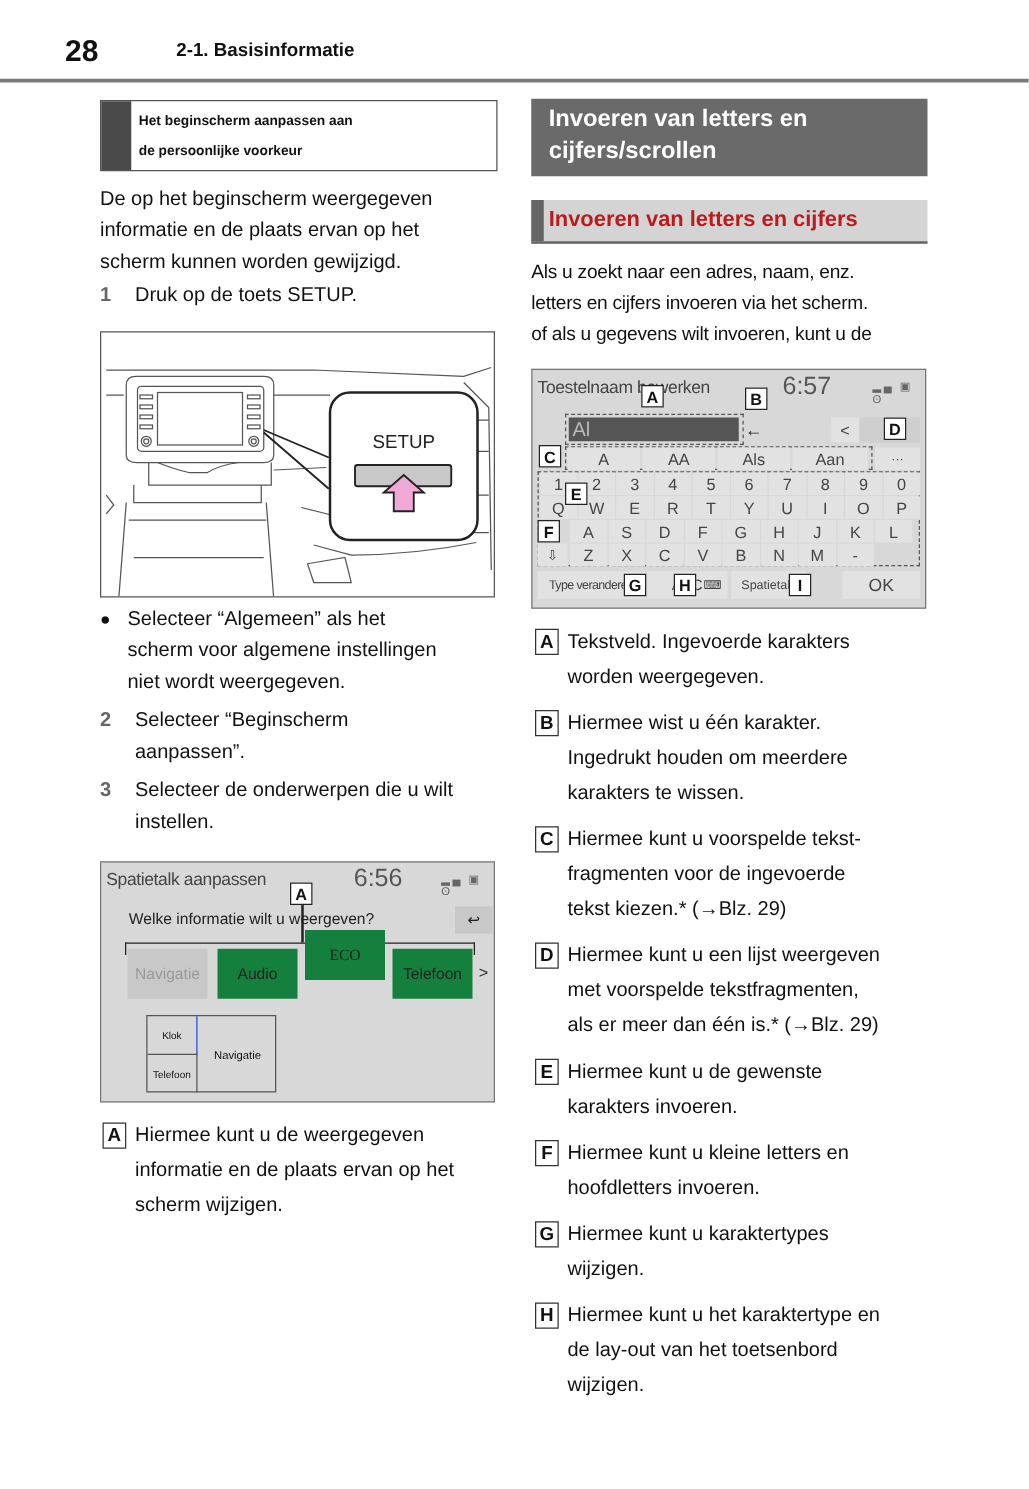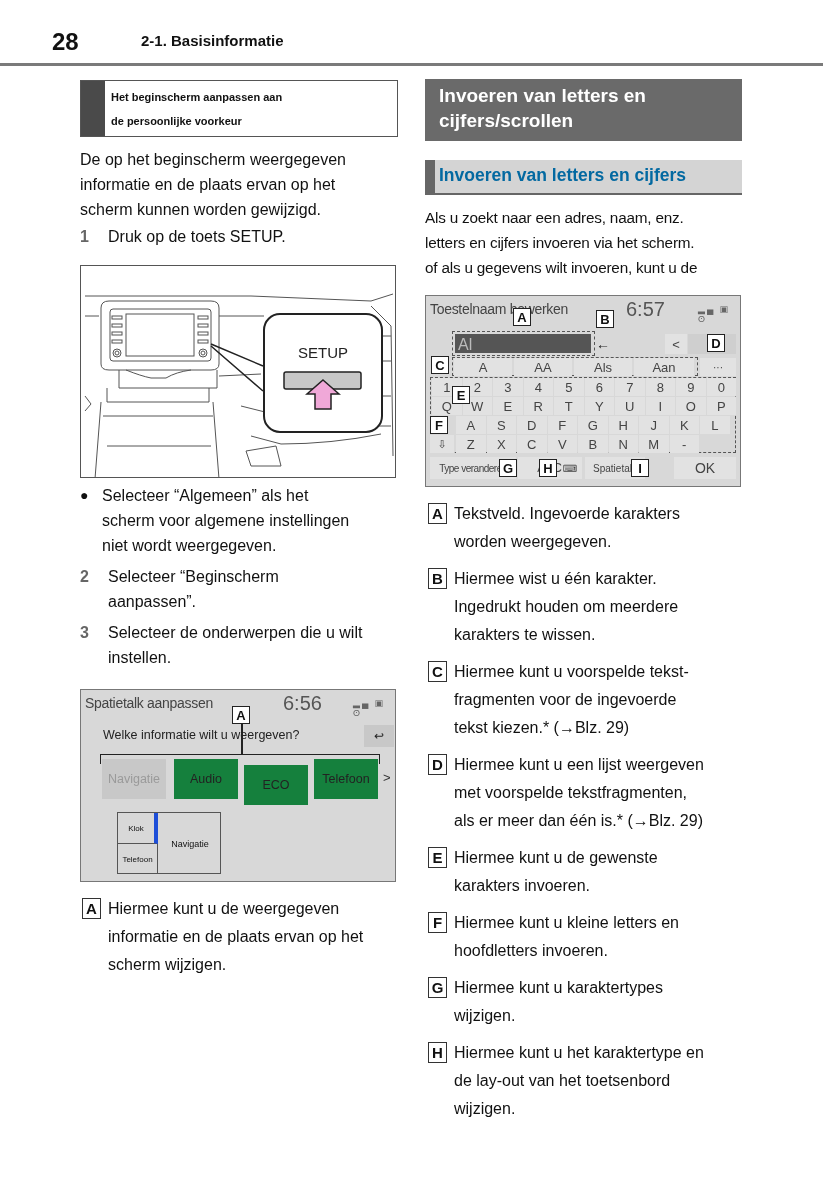--- a/index.html
+++ b/index.html
@@ -31,21 +31,21 @@
   .scr-time { position: absolute; font-size: 20px; color: #555; }
   .scr-icons { position: absolute; font-size: 9px; color: #666; letter-spacing: 2px; }
   .tile { position: absolute; background: #15803d; color: #222; font-size: 12.5px; display: flex; align-items: center; justify-content: center; }
   .tile.sel { background: #c8c8c8; color: #9a9a9a; }
   .label-box { position: absolute; width: 18px; height: 18px; border: 1px solid #222; background: #fff; font-size: 13px; font-weight: bold; display: flex; align-items: center; justify-content: center; color: #111; }
 
   
   .rcol-head { position: absolute; left: 425px; top: 79px; width: 317px; height: 62px; background: #6a6a6a; color: #fff; font-size: 19px; font-weight: bold; padding: 4px 14px; line-height: 25px; }
   .rcol-sub { position: absolute; left: 425px; top: 160px; width: 317px; height: 35px; background: #d4d4d4; border-bottom: 2px solid #666; }
   .rcol-sub .bar { position: absolute; left: 0; top: 0; bottom: 0; width: 10px; background: #666; }
-  .rcol-sub span { position: absolute; left: 14px; top: 5px; font-size: 17.5px; font-weight: bold; color: #0369a1; }
+  .rcol-sub span { position: absolute; left: 14px; top: 5px; font-size: 17.5px; font-weight: bold; color: #b91c1c; }
   .rpara { position: absolute; left: 425px; top: 205px; width: 320px; font-size: 15.3px; line-height: 25px; letter-spacing: -0.2px; }
 
   .screen.kbd { left: 425px; top: 295px; width: 316px; height: 192px; }
   .key { position: absolute; background: #e2e2e2; color: #444; font-size: 13px; display: flex; align-items: center; justify-content: center; height: 18px; }
   .dash { position: absolute; border: 1.5px dashed #555; }
 
   .items { position: absolute; left: 428px; width: 320px; }
   .item { display: flex; margin-bottom: 9px; }
   .item .lb { flex: 0 0 19px; width: 19px; height: 21px; border: 1px solid #333; font-weight: bold; font-size: 15px; display: flex; align-items: center; justify-content: center; margin-right: 7px; margin-top: 3px; }
   .item .tx { font-size: 16px; line-height: 28px; color: #111; }
@@ -163,26 +163,26 @@
   <div class="tile" style="left:283px; top:35px; width:30px; height:22px; background:#c8c8c8;">
     <span style="font-size:12px;">↩</span>
   </div>
 
   <div style="position:absolute; left:19px; top:64px; width:280px; height:10px; border:1.5px solid #222; border-bottom:none;"></div>
   <div style="position:absolute; left:160px; top:30px; width:1.5px; height:34px; background:#222;"></div>
   <div class="label-box" style="left:151px; top:16px;">A</div>
 
   <div class="tile sel" style="left:21px; top:69px; width:64px; height:40px;">Navigatie</div>
   <div class="tile" style="left:93px; top:69px; width:64px; height:40px;">Audio</div>
-  <div class="tile" style="left:163px; top:75px; width:64px; height:40px;">ECO</div>
+  <div class="tile" style="left:163px; top:54px; width:64px; height:40px;font-family:Liberation Serif, serif;">ECO</div>
   <div class="tile" style="left:233px; top:69px; width:64px; height:40px;">Telefoon</div>
   <div style="position:absolute; left:302px; top:80px; font-size:13px; color:#333;">&gt;</div>
 
   <div style="position:absolute; left:36px; top:122px; width:104px; height:62px; border:1px solid #555;">
-    <div style="position:absolute; left:0; top:0; width:40px; height:31px; border-right:4px solid #1d4ed8; border-bottom:1px solid #555; font-size:8px; display:flex; align-items:center; justify-content:center;">Klok</div>
+    <div style="position:absolute; left:0; top:0; width:40px; height:31px; border-right:1px solid #1d4ed8; border-bottom:1px solid #555; font-size:8px; display:flex; align-items:center; justify-content:center;">Klok</div>
     <div style="position:absolute; left:0; top:31px; width:40px; height:30px; border-right:1px solid #555; font-size:8px; display:flex; align-items:center; justify-content:center;">Telefoon</div>
     <div style="position:absolute; left:41px; top:0; width:62px; height:61px; font-size:9px; display:flex; align-items:center; justify-content:center;">Navigatie</div>
   </div>
 </div>
 
 <div class="items" style="left:82px; top:895px;">
   <div class="item">
     <span class="lb">A</span>
     <span class="tx">
       <span>Hiermee kunt u de weergegeven</span><br>

